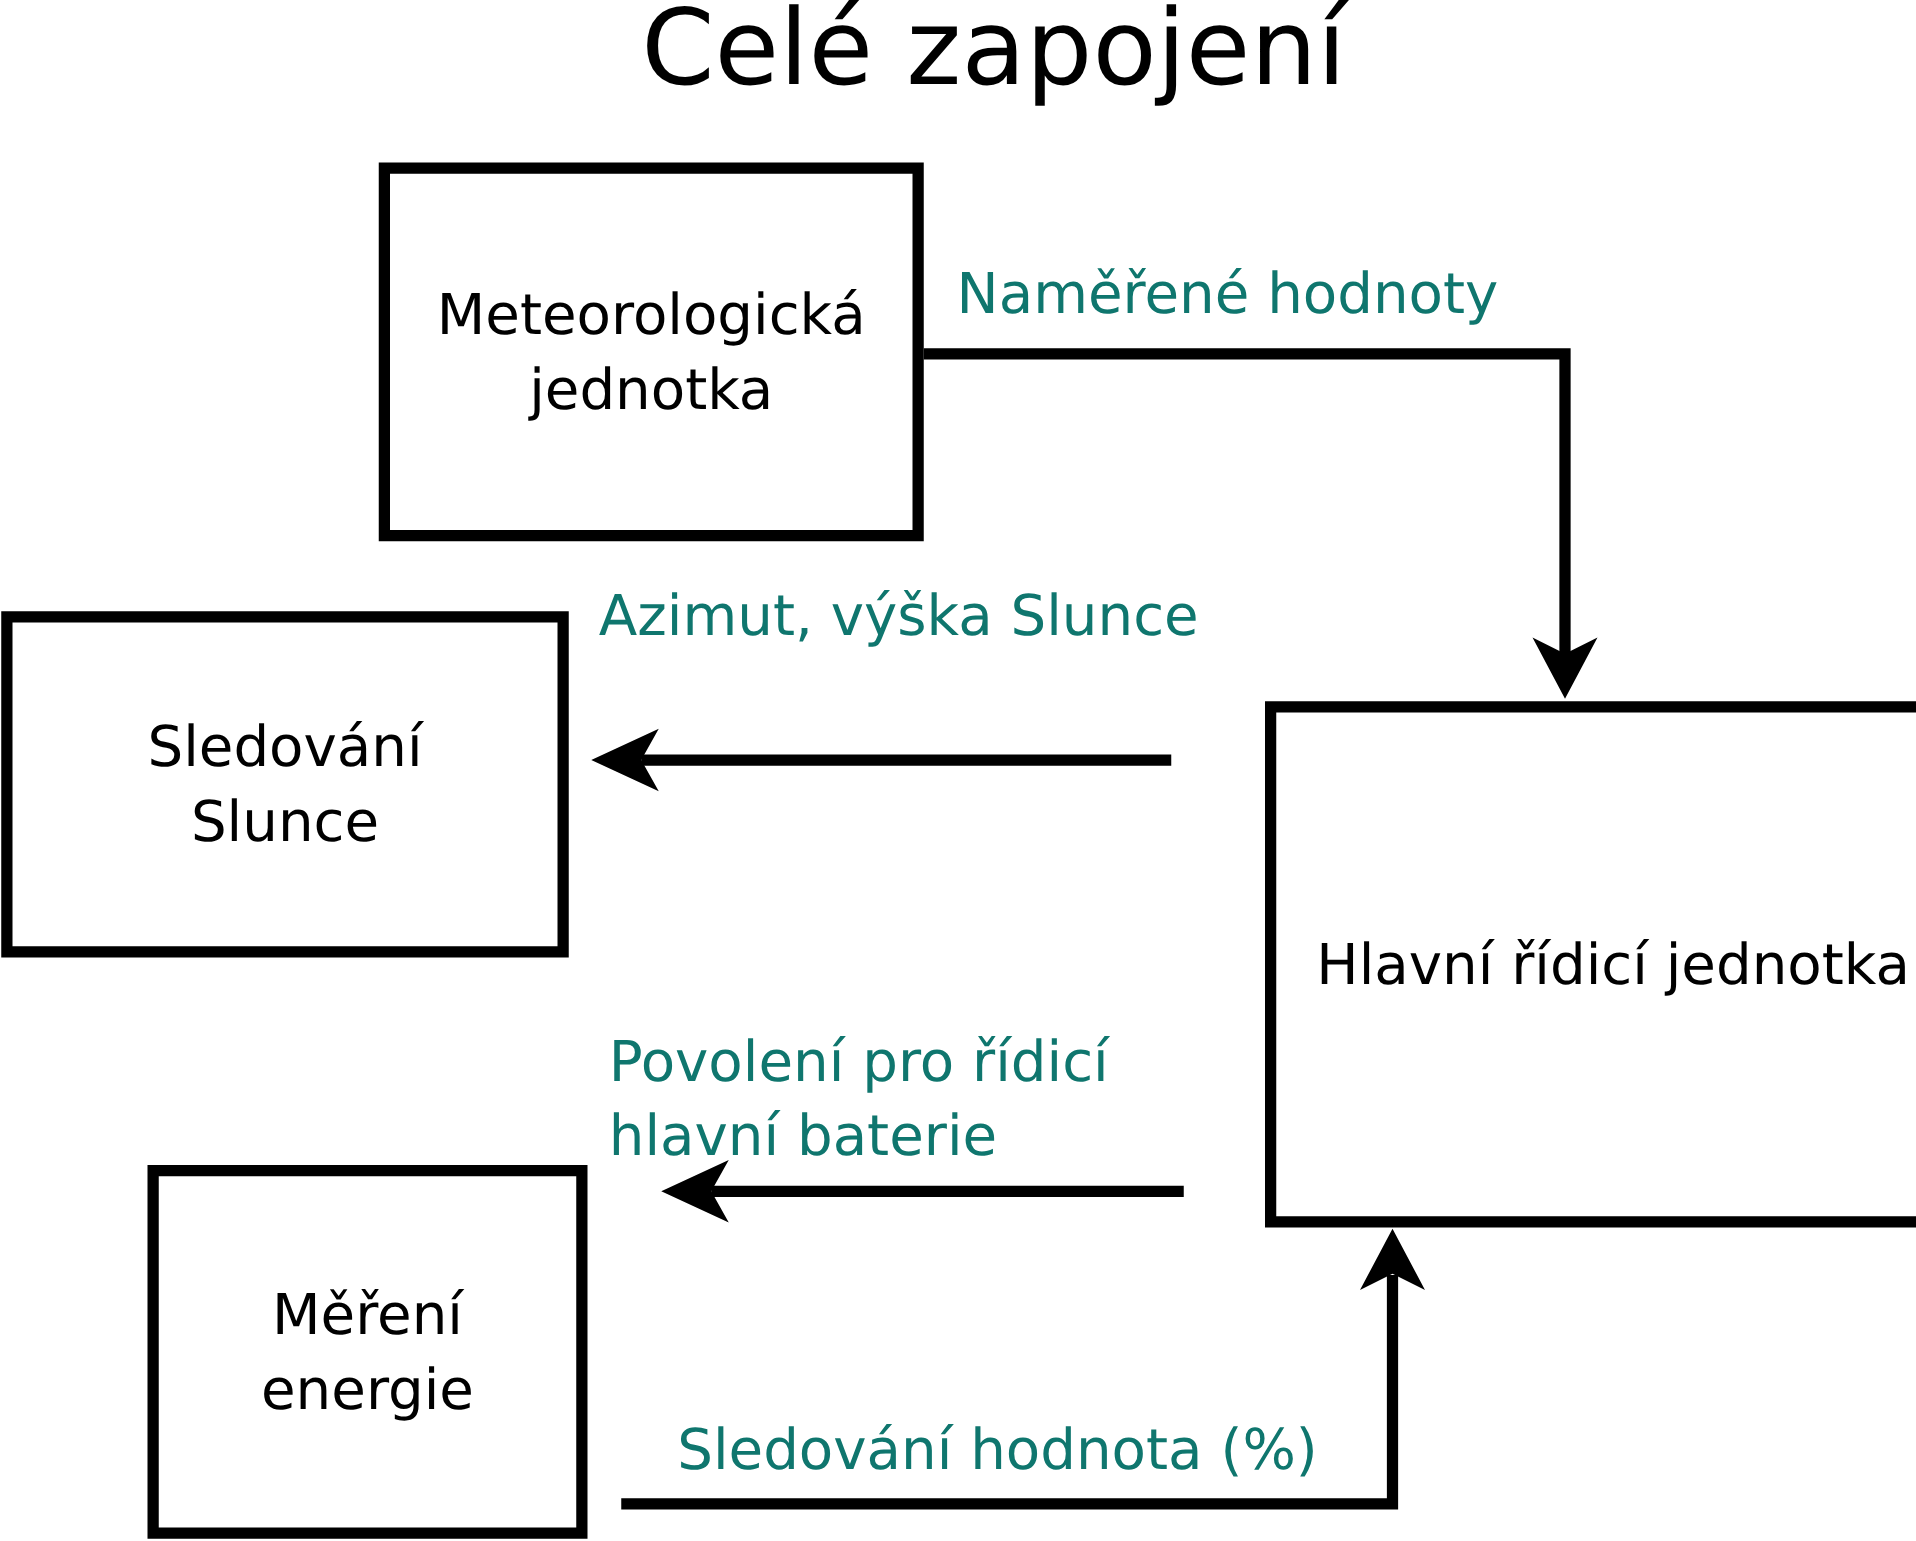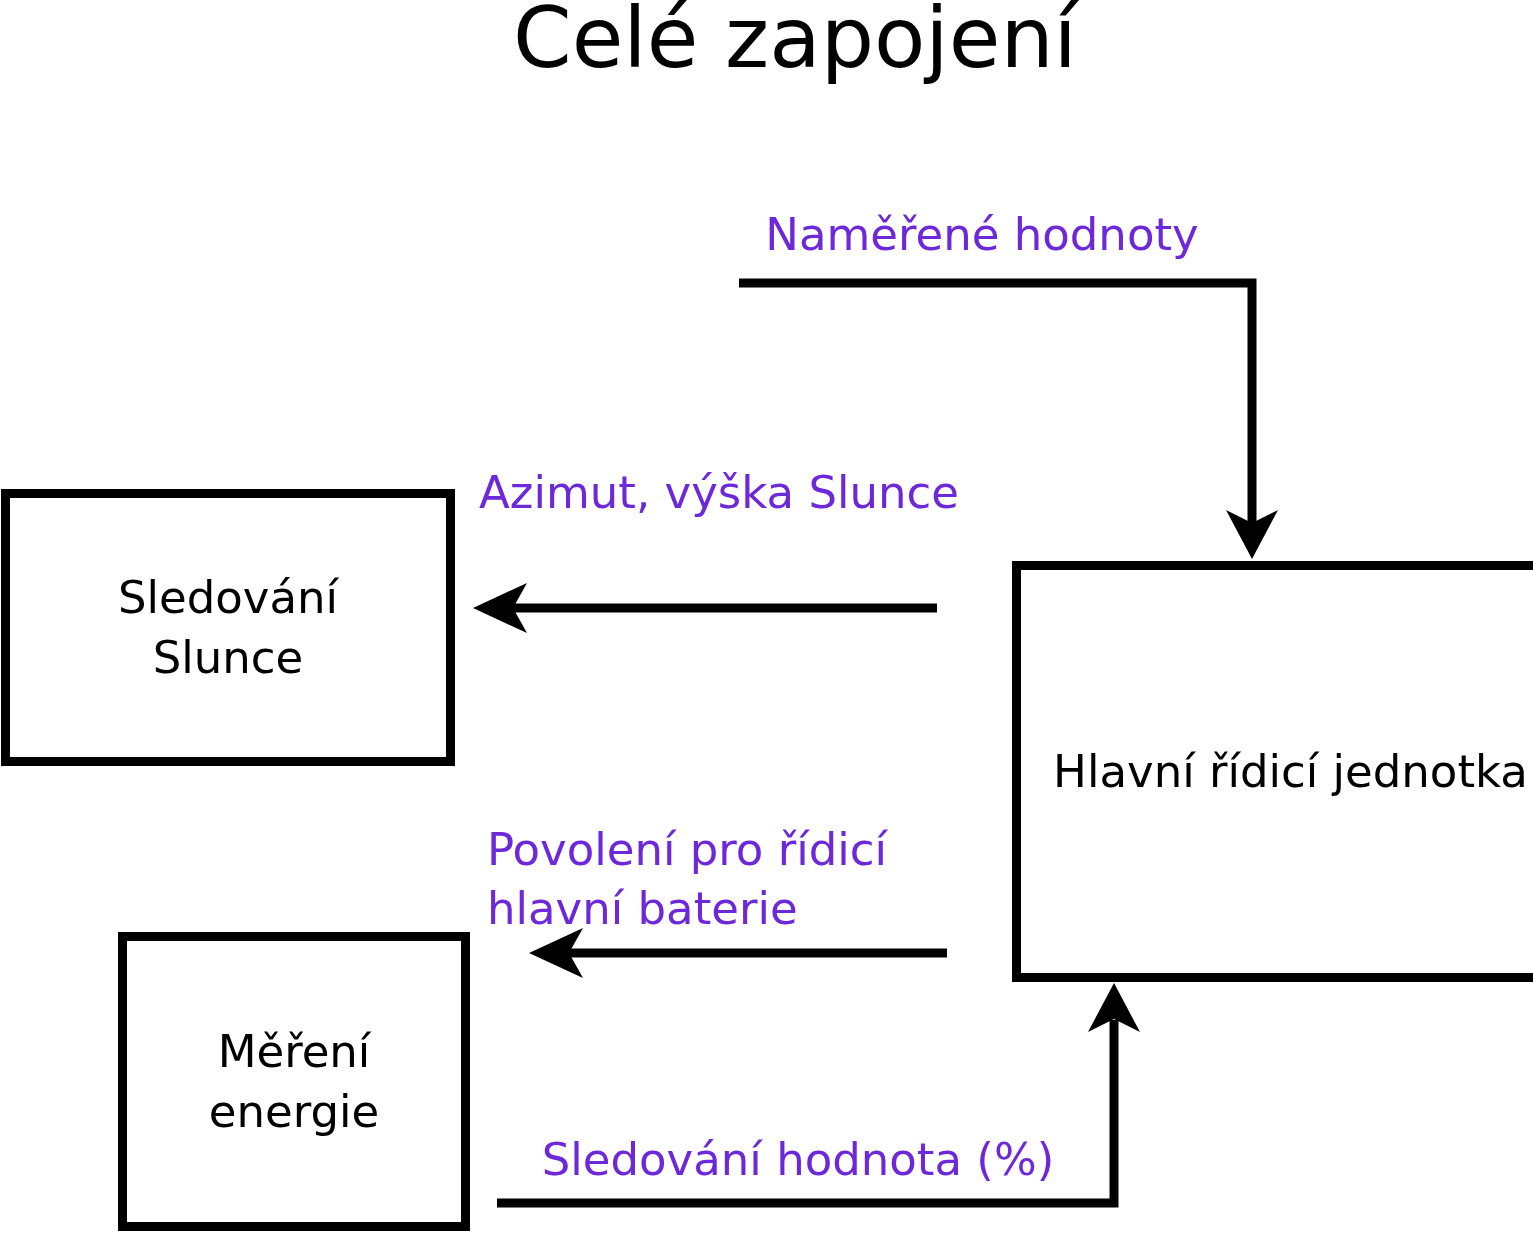--- a/index.html
+++ b/index.html
@@ -47,21 +47,21 @@
   #node-meteo  { left: 303px; top: 130px; width: 436px; height: 303px; }
   #node-sun    { left: 1px;   top: 489px; width: 454px; height: 277px; }
   #node-energy { left: 118px; top: 932px; width: 352px; height: 299px; }
   #node-main   { left: 972px; top: 561px; width: 557px; height: 421px; margin-left: 40px; }
 
   .edge-label {
     position: absolute;
     font-size: 45px;
     line-height: 1.3;
     white-space: pre-line;
-    color: #6d28d9;
+    color: #0f766e;
   }
   .edge-label.centered { transform: translateX(-50%); text-align: center; white-space: nowrap; }
   #edge-label-1 { left: 982px; top: 206px; }
   #edge-label-2 { left: 719px; top: 464px; }
   #edge-label-3 { left: 487px; top: 821px; text-align: left; }
   #edge-label-4 { left: 798px; top: 1131px; }
 
   .wires {
     position: absolute;
     left: 0;
@@ -79,20 +79,24 @@
     stroke: none;
   }
 </style>
 </head>
 <body>
 
 <div class="canvas">
 
   <h1 class="title">Celé zapojení</h1>
 
+  <div class="node" id="node-meteo">
+    <span class="node-label">Meteorologická
+jednotka</span>
+  </div>
 
   <div class="node" id="node-sun">
     <span class="node-label">Sledování
 Slunce</span>
   </div>
 
   <div class="node" id="node-energy">
     <span class="node-label">Měření
 energie</span>
   </div>

